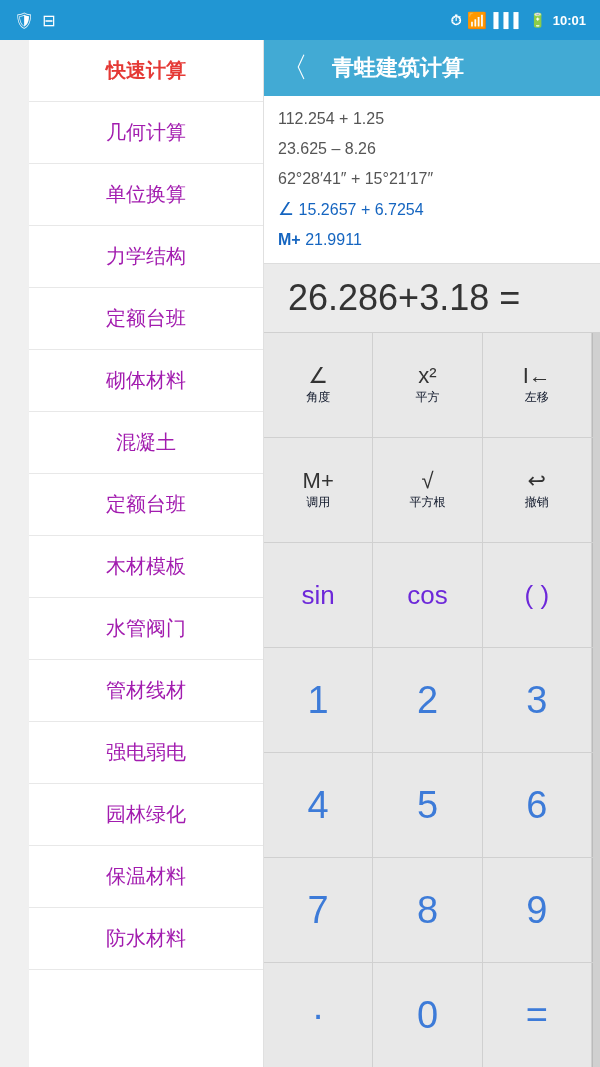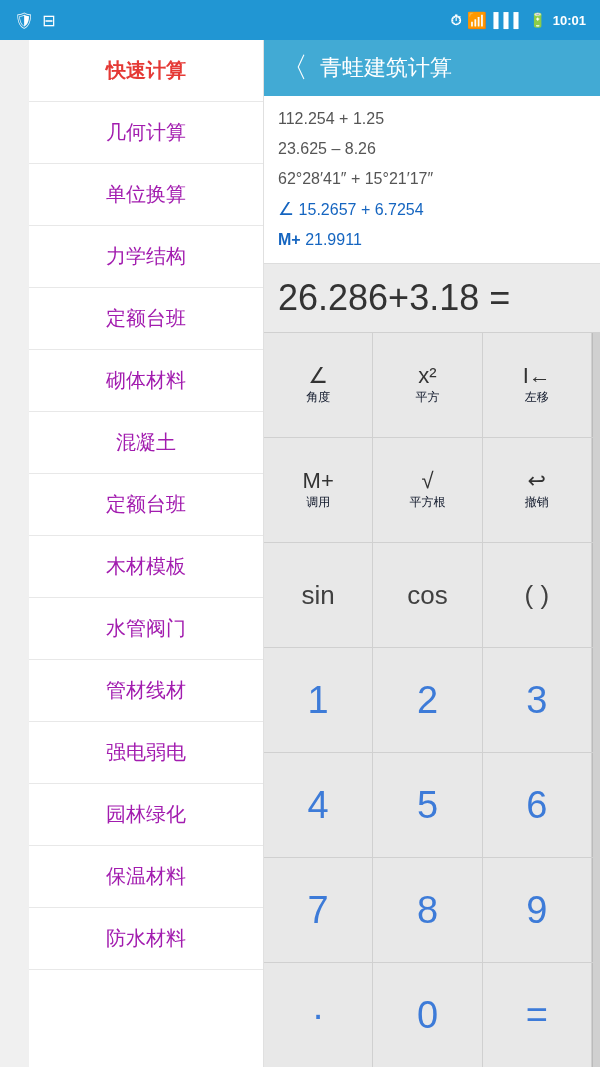--- a/index.html
+++ b/index.html
@@ -93,21 +93,22 @@
       gap: 12px;
     }
     .back-btn {
       color: white;
       font-size: 28px;
       cursor: pointer;
     }
     .header-title {
       color: white;
       font-size: 22px;
-      font-weight: normal;
+      font-weight: bold;
+      margin-left: 12px;
     }
 
     
     .history-area {
       background: white;
       padding: 8px 14px;
       border-bottom: 1px solid #ddd;
     }
     .history-row {
       font-size: 16px;
@@ -127,20 +128,21 @@
       background: #ebebeb;
       padding: 10px 14px 10px 14px;
       min-height: 68px;
       display: flex;
       align-items: center;
     }
     .current-input-text {
       font-size: 36px;
       color: #333;
       font-weight: normal;
+      margin-left: 10px;
     }
 
     
     .calc-buttons {
       flex: 1;
       display: flex;
       flex-direction: column;
     }
 
     .btn-row {
@@ -169,21 +171,21 @@
       font-size: 22px;
       color: #333;
       line-height: 1;
     }
     .calc-btn .btn-sub {
       font-size: 12px;
       color: #0f172a;
     }
     .calc-btn.trig .btn-main {
       font-size: 26px;
-      color: #404040;
+      color: #6d28d9;
     }
 
     
     .calc-btn.num .btn-main {
       font-size: 38px;
       color: #3d7bd8;
       font-weight: normal;
     }
     .calc-btn.op .btn-main {
       font-size: 38px;

